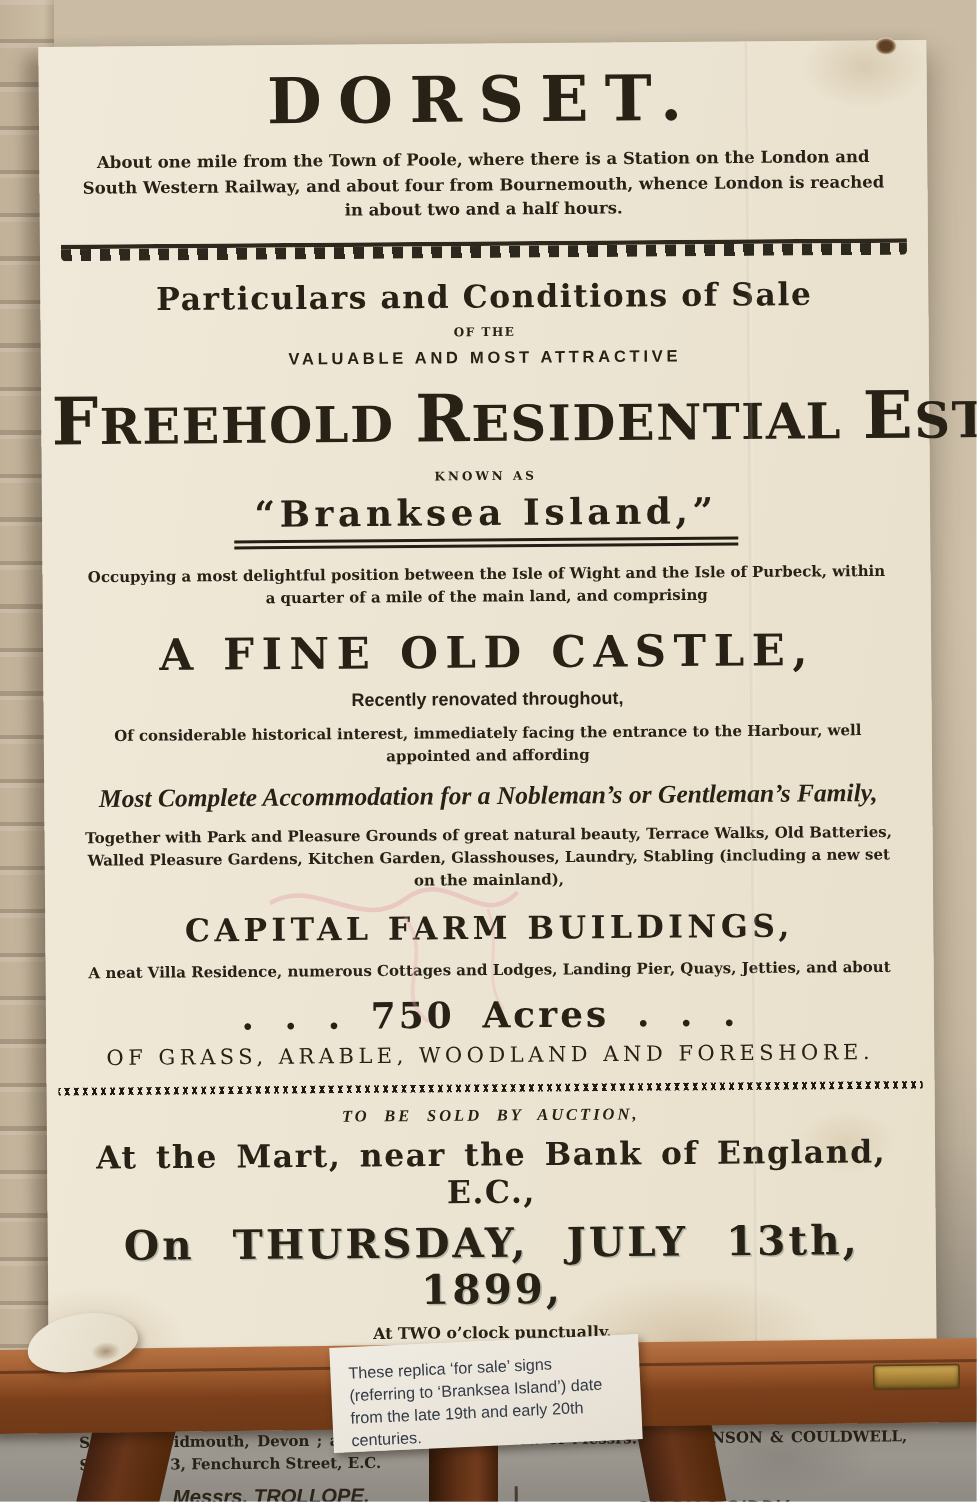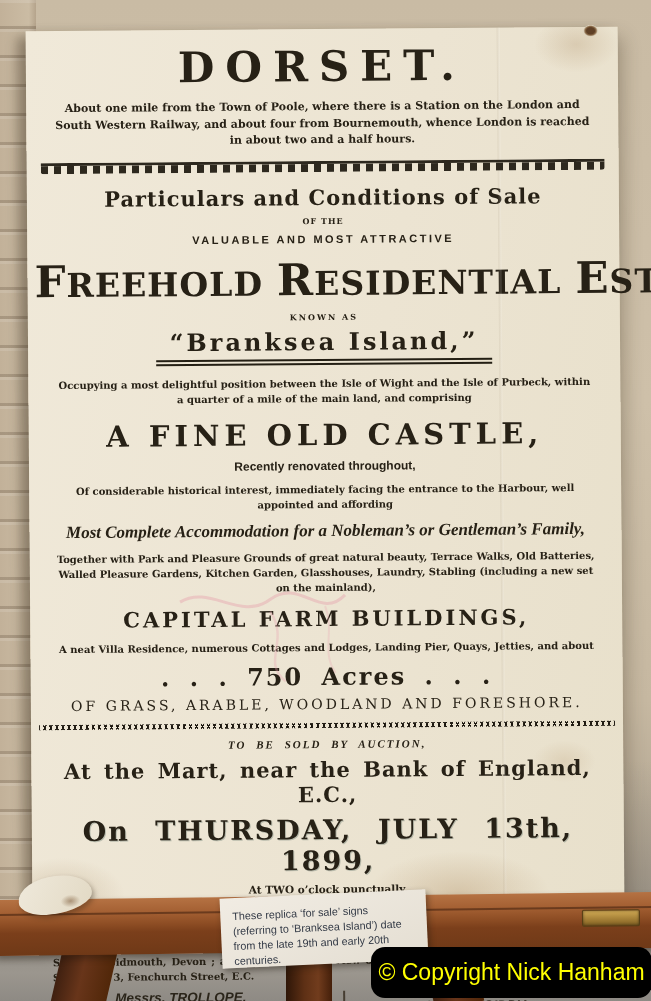--- a/index.html
+++ b/index.html
@@ -205,16 +205,13 @@
   </div>
   <div class="torn-chunk"></div>
   <div class="leg leg-left"></div>
   <div class="leg leg-center"></div>
   <div class="leg leg-right"></div>
 
   <div class="note-card">
     <span>These replica ‘for sale’ signs (referring to ‘Branksea Island’) date from the late 19th and early 20th centuries.</span>
   </div>
 
-  <div class="copyright">
-    <span>© Copyright Nick Hanham</span>
-  </div>
 </div>
 
 </body></html>

